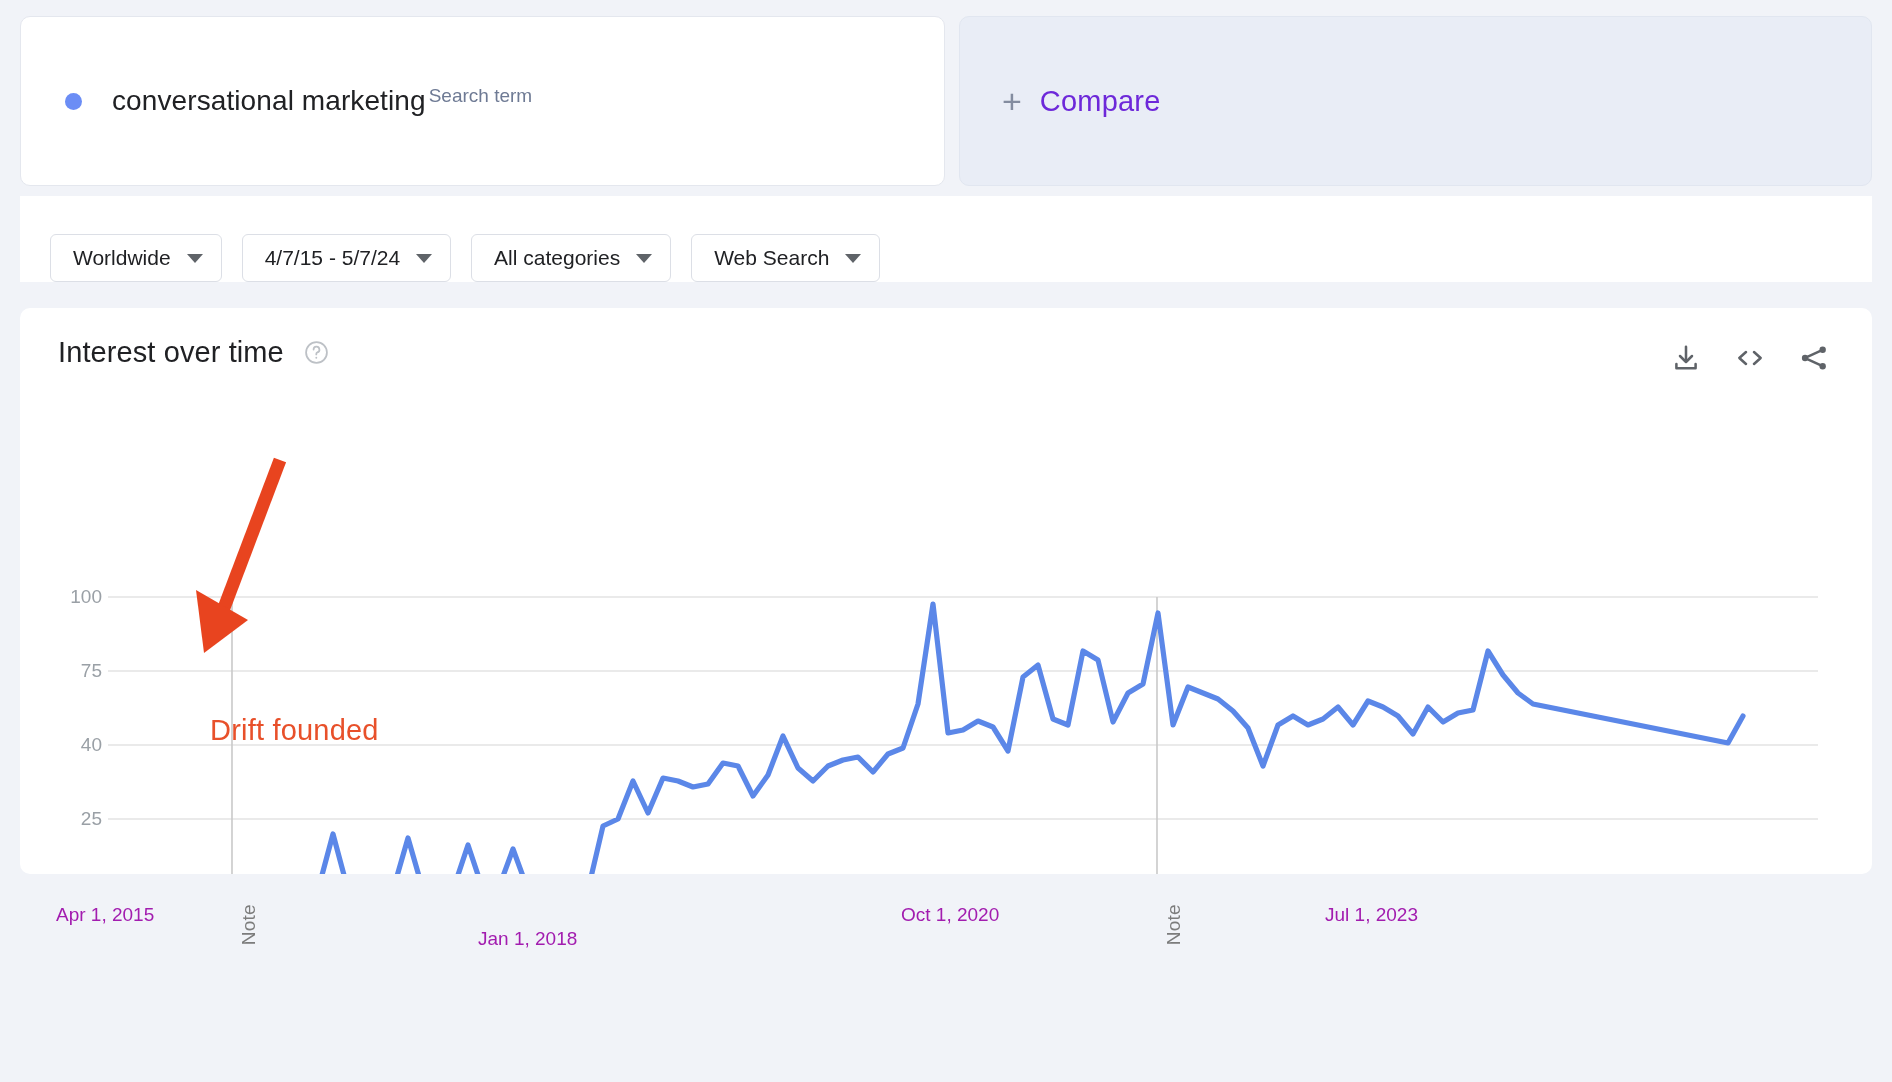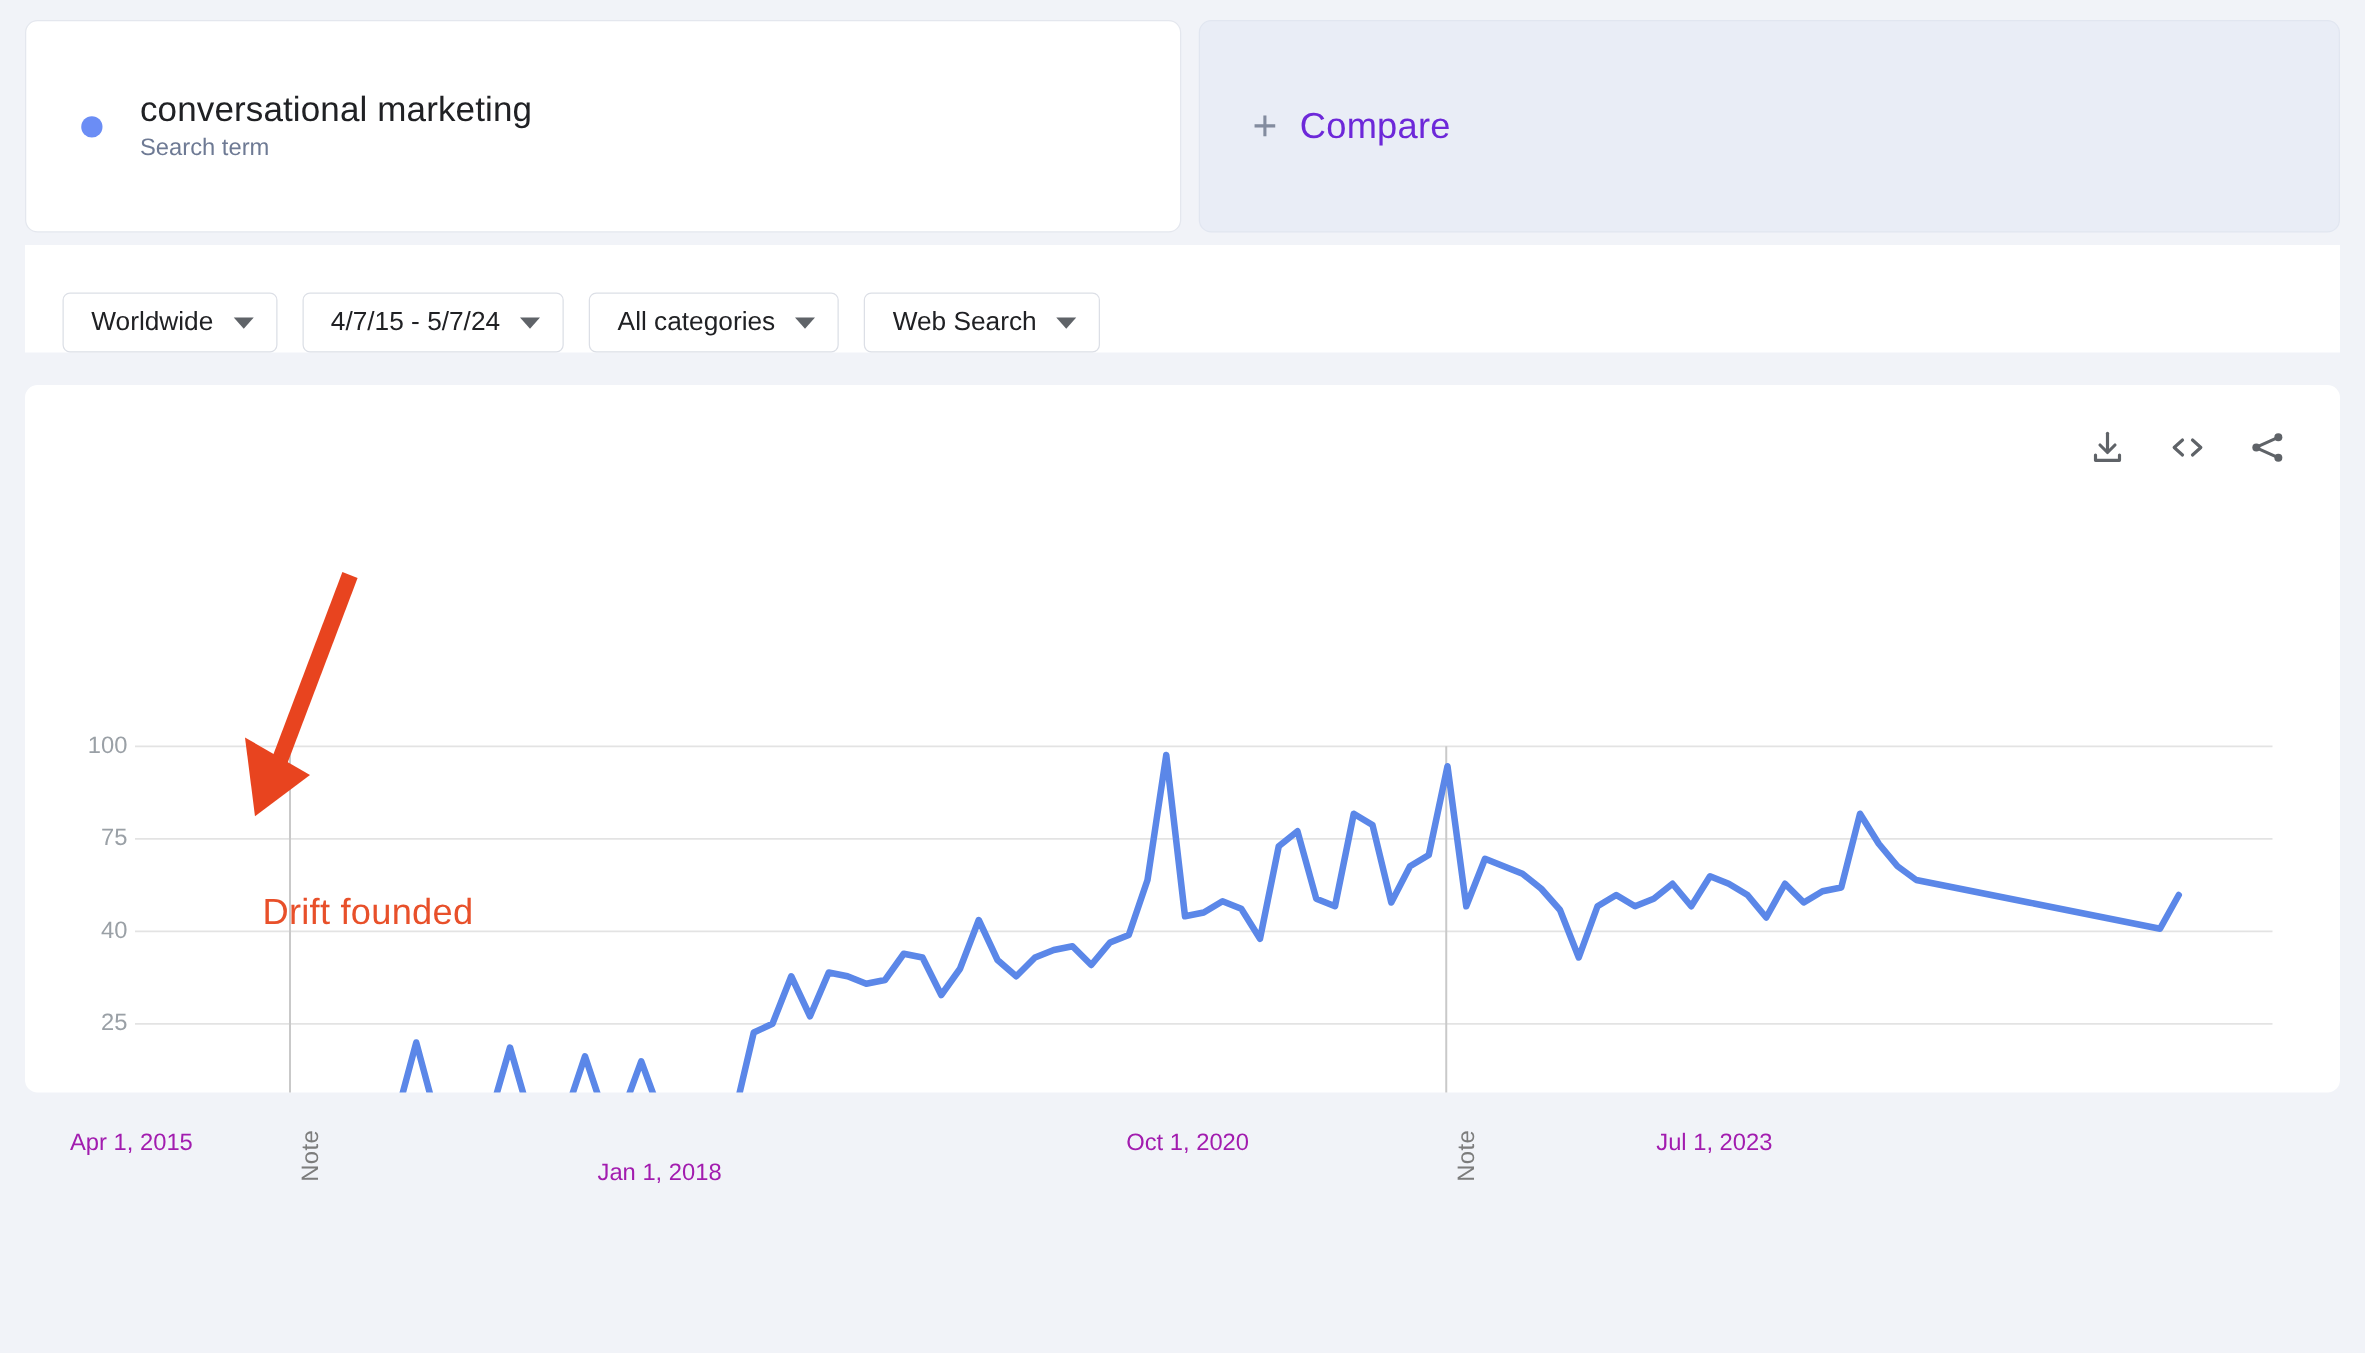--- a/index.html
+++ b/index.html
@@ -14,21 +14,21 @@
 
   
   .top-row { position: absolute; left: 20px; top: 16px; width: 1852px; height: 170px; display: flex; gap: 14px; }
 
   .term-card {
     width: 925px; height: 170px;
     background: #ffffff; border: 1px solid #e4e7ee; border-radius: 10px;
     display: flex; align-items: center; padding: 0 0 0 44px;
   }
   .term-dot { width: 17px; height: 17px; border-radius: 50%; background: #6b8df5; flex: 0 0 auto; margin-right: 30px; }
-  .term-text { display: flex; flex-direction: column; gap: 3px; }
+  .term-text { display: flex; flex-direction: row; gap: 3px; }
   .term-title { font-size: 28px; color: #202124; line-height: 1.2; letter-spacing: .1px; }
   .term-sub { font-size: 19px; color: #6e7a94; line-height: 1.25; }
 
   .compare-card {
     flex: 1; height: 170px;
     background: #e9edf6; border: 1px solid #e1e6f0; border-radius: 10px;
     display: flex; align-items: center; padding-left: 42px;
   }
   .compare-inner { display: flex; align-items: center; gap: 18px; color: #7b8499; }
   .plus-icon { font-size: 34px; line-height: 1; font-weight: 300; color: #838c9f; }
@@ -107,20 +107,30 @@
       <span class="caret"></span>
     </div>
     <div class="chip">
       <span>Web Search</span>
       <span class="caret"></span>
     </div>
   </div>
 
   <div class="chart-card">
 
+    <div class="chart-head">
+      <div class="chart-title">Interest over time</div>
+      <span style="display:block;">
+        <svg class="help-icon" viewBox="0 0 24 24" fill="none" stroke="#bdc1c6" stroke-width="1.7">
+          <circle cx="12" cy="12" r="10"></circle>
+          <path d="M9.2 9.2a2.8 2.8 0 1 1 3.6 2.7c-.7.25-1 .8-1 1.5v.5" stroke-linecap="round"></path>
+          <circle cx="11.8" cy="17" r=".9" fill="#bdc1c6" stroke="none"></circle>
+        </svg>
+      </span>
+    </div>
 
     <div class="chart-actions">
       <span>
         <svg class="act-icon" viewBox="0 0 24 24" fill="none" stroke="#5f6368" stroke-width="1.9" stroke-linecap="round" stroke-linejoin="round">
           <path d="M12 3.5v11"></path>
             <path d="M7.5 10.5 12 15l4.5-4.5"></path>
           <path d="M4.8 16.5v3.2h14.4v-3.2"></path>
         </svg>
       </span>
       <span>

